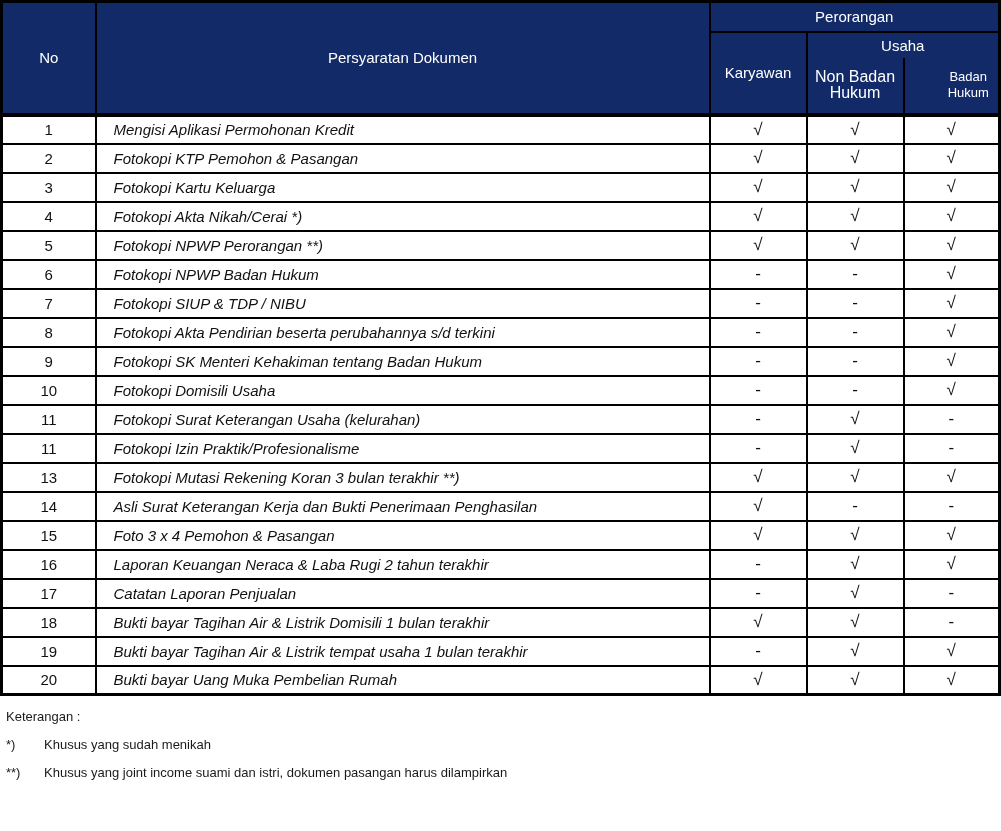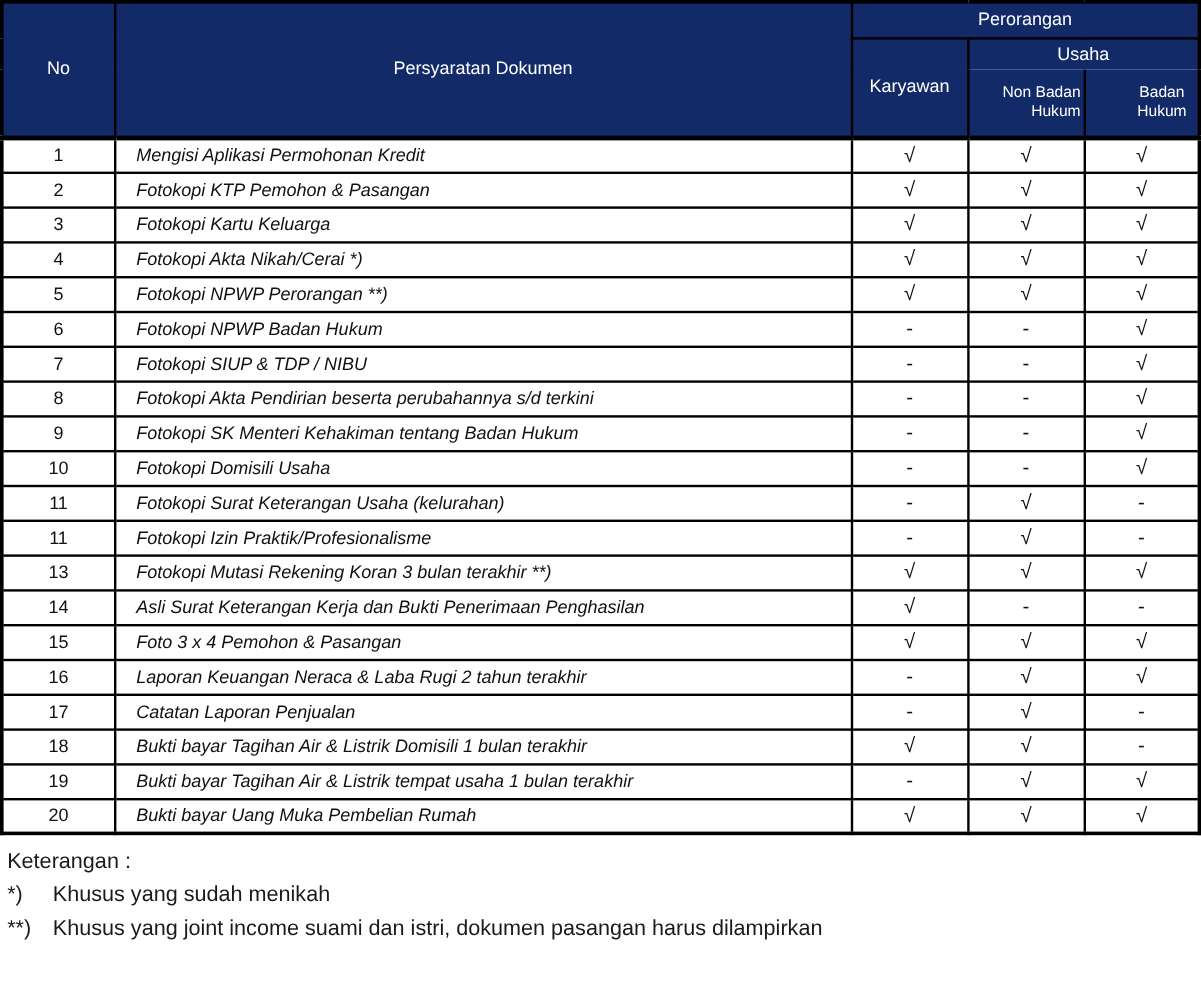--- a/index.html
+++ b/index.html
@@ -31,38 +31,38 @@
   }
   tr.hrow-1 { height: 30px; }
   tr.hrow-2 { height: 26px; }
   tr.hrow-3 { height: 57px; }
 
   th.th-no   { border-right: 2px solid #000; }
   th.th-doc  { border-right: 2px solid #000; }
   th.th-group{ border-bottom: 2px solid #000; }
   th.th-kar  { border-right: 2px solid #000; }
   th.th-sub  { border-bottom: none; margin-top: 24px; }
-  th.th-nbh  { border-top: none; border-right: 2px solid #000; font-size: 13px; line-height: 16px; text-align: right; }
+  th.th-nbh  { border-top: none; border-right: 2px solid #000; font-size: 16px; line-height: 16px; }
   th.th-bh   { border-top: none; font-size: 13px; line-height: 16px; padding-left: 36px; }
   th.th-no, th.th-doc, th.th-kar, th.th-nbh, th.th-bh { border-bottom: 4px solid #000; }
 
   
   tbody td {
     border: 2px solid #000000;
     height: 29px;
     font-size: 15px;
     vertical-align: middle;
     background: #ffffff;
   }
   td.td-no   { text-align: center; }
   td.td-doc  { text-align: left; padding-left: 17px; font-style: italic; }
   td.td-mark { text-align: center; font-size: 17px; }
 
   
-  .legend { padding: 7px 6px 0 6px; font-size: 18px; color: #1a1a1a; }
+  .legend { padding: 7px 6px 0 6px; font-size: 13px; color: #1a1a1a; }
   .legend-title { line-height: 28px; }
   .legend-item  { display: flex; line-height: 28px; }
   .legend-marker { flex: 0 0 38px; }
   .legend-text   { flex: 1; }
 </style>
 </head>
 <body>
 
 <div class="page">
 

